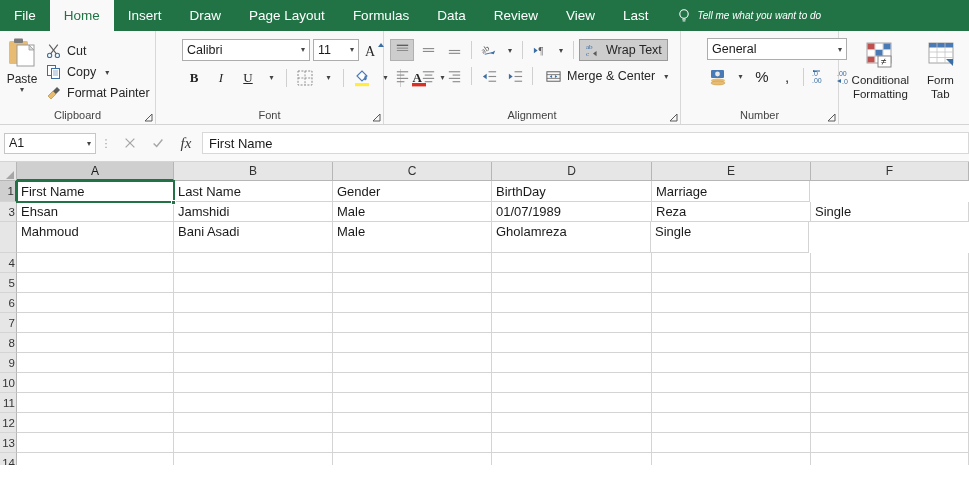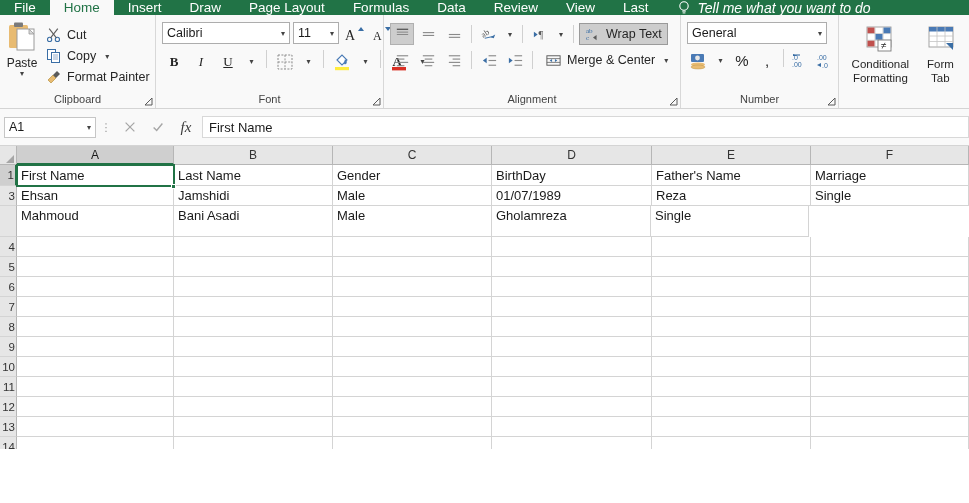--- a/index.html
+++ b/index.html
@@ -5,21 +5,21 @@
   * { box-sizing: border-box; margin: 0; padding: 0; }
   html, body {
     width: 969px; height: 503px;
     overflow: hidden;
     font-family: "Liberation Sans", sans-serif;
     background: #ffffff;
   }
 
   
   .tabbar {
-    height: 15px;
+    height: 31px;
     background: #217346;
     display: flex;
     align-items: stretch;
     position: relative;
   }
   .tab {
     color: #ffffff;
     font-size: 13.5px;
     padding: 0 14px;
     display: flex;
@@ -30,21 +30,21 @@
   .tab.active {
     background: #f9f9f9;
     color: #217346;
   }
   .tellme {
     display: flex;
     align-items: center;
     gap: 7px;
     padding-left: 14px;
     color: #ffffff;
-    font-size: 14px;
+    font-size: 10px;
     font-style: italic;
   }
   .bulb { width: 14px; height: 16px; display:block; }
 
   
   .ribbon {
     height: 94px;
     background: #f9f9f9;
     border-bottom: 1px solid #d4d4d4;
     display: flex;
@@ -90,21 +90,21 @@
   .cb-cmd {
     display: flex; align-items: center; gap: 5px;
     font-size: 12.5px; color: #262626;
     padding: 2px 4px; cursor: pointer; white-space: nowrap;
   }
   .cb-cmd .ci { width: 16px; height: 16px; display:block; }
   .mini-caret { font-size: 8px; color:#444; margin-left: 4px; }
 
   
   .font-body { display: flex; flex-direction: column; gap: 5px; padding-top: 3px; }
-  .frow { display: flex; gap: 3px; }
+  .frow { display: flex; align-items: center; gap: 3px; margin-left: 20px; }
   .combo {
     height: 22px; background:#fff;
     border: 1px solid #adadad;
     display: flex; align-items: center;
     padding: 0 4px;
     font-size: 12.5px; color: #1a1a1a;
     cursor: text;
   }
   .combo .cval { flex: 1; overflow: hidden; white-space: nowrap; }
   .combo .carr { font-size: 8px; color:#444; padding-left:3px; }
@@ -639,21 +639,20 @@
       <div class="rh" style="height:20px">14</div>
 
     </div>
     <div class="cells">
 
       <div class="grow">
         <div class="cell" style="width:157px;height:21px">First Name</div>
         <div class="cell" style="width:159px;height:21px">Last Name</div>
         <div class="cell" style="width:159px;height:21px">Gender</div>
         <div class="cell" style="width:160px;height:21px">BirthDay</div>
-        <div class="cell" style="width:159px;height:21px">Father's Name</div>
         <div class="cell" style="width:158px;height:21px">Marriage</div>
       </div>
 
       <div class="grow">
         <div class="cell" style="width:157px;height:20px">Ehsan</div>
         <div class="cell" style="width:159px;height:20px">Jamshidi</div>
         <div class="cell" style="width:159px;height:20px">Male</div>
         <div class="cell" style="width:160px;height:20px">01/07/1989</div>
         <div class="cell" style="width:159px;height:20px">Reza</div>
         <div class="cell" style="width:158px;height:20px">Single</div>

